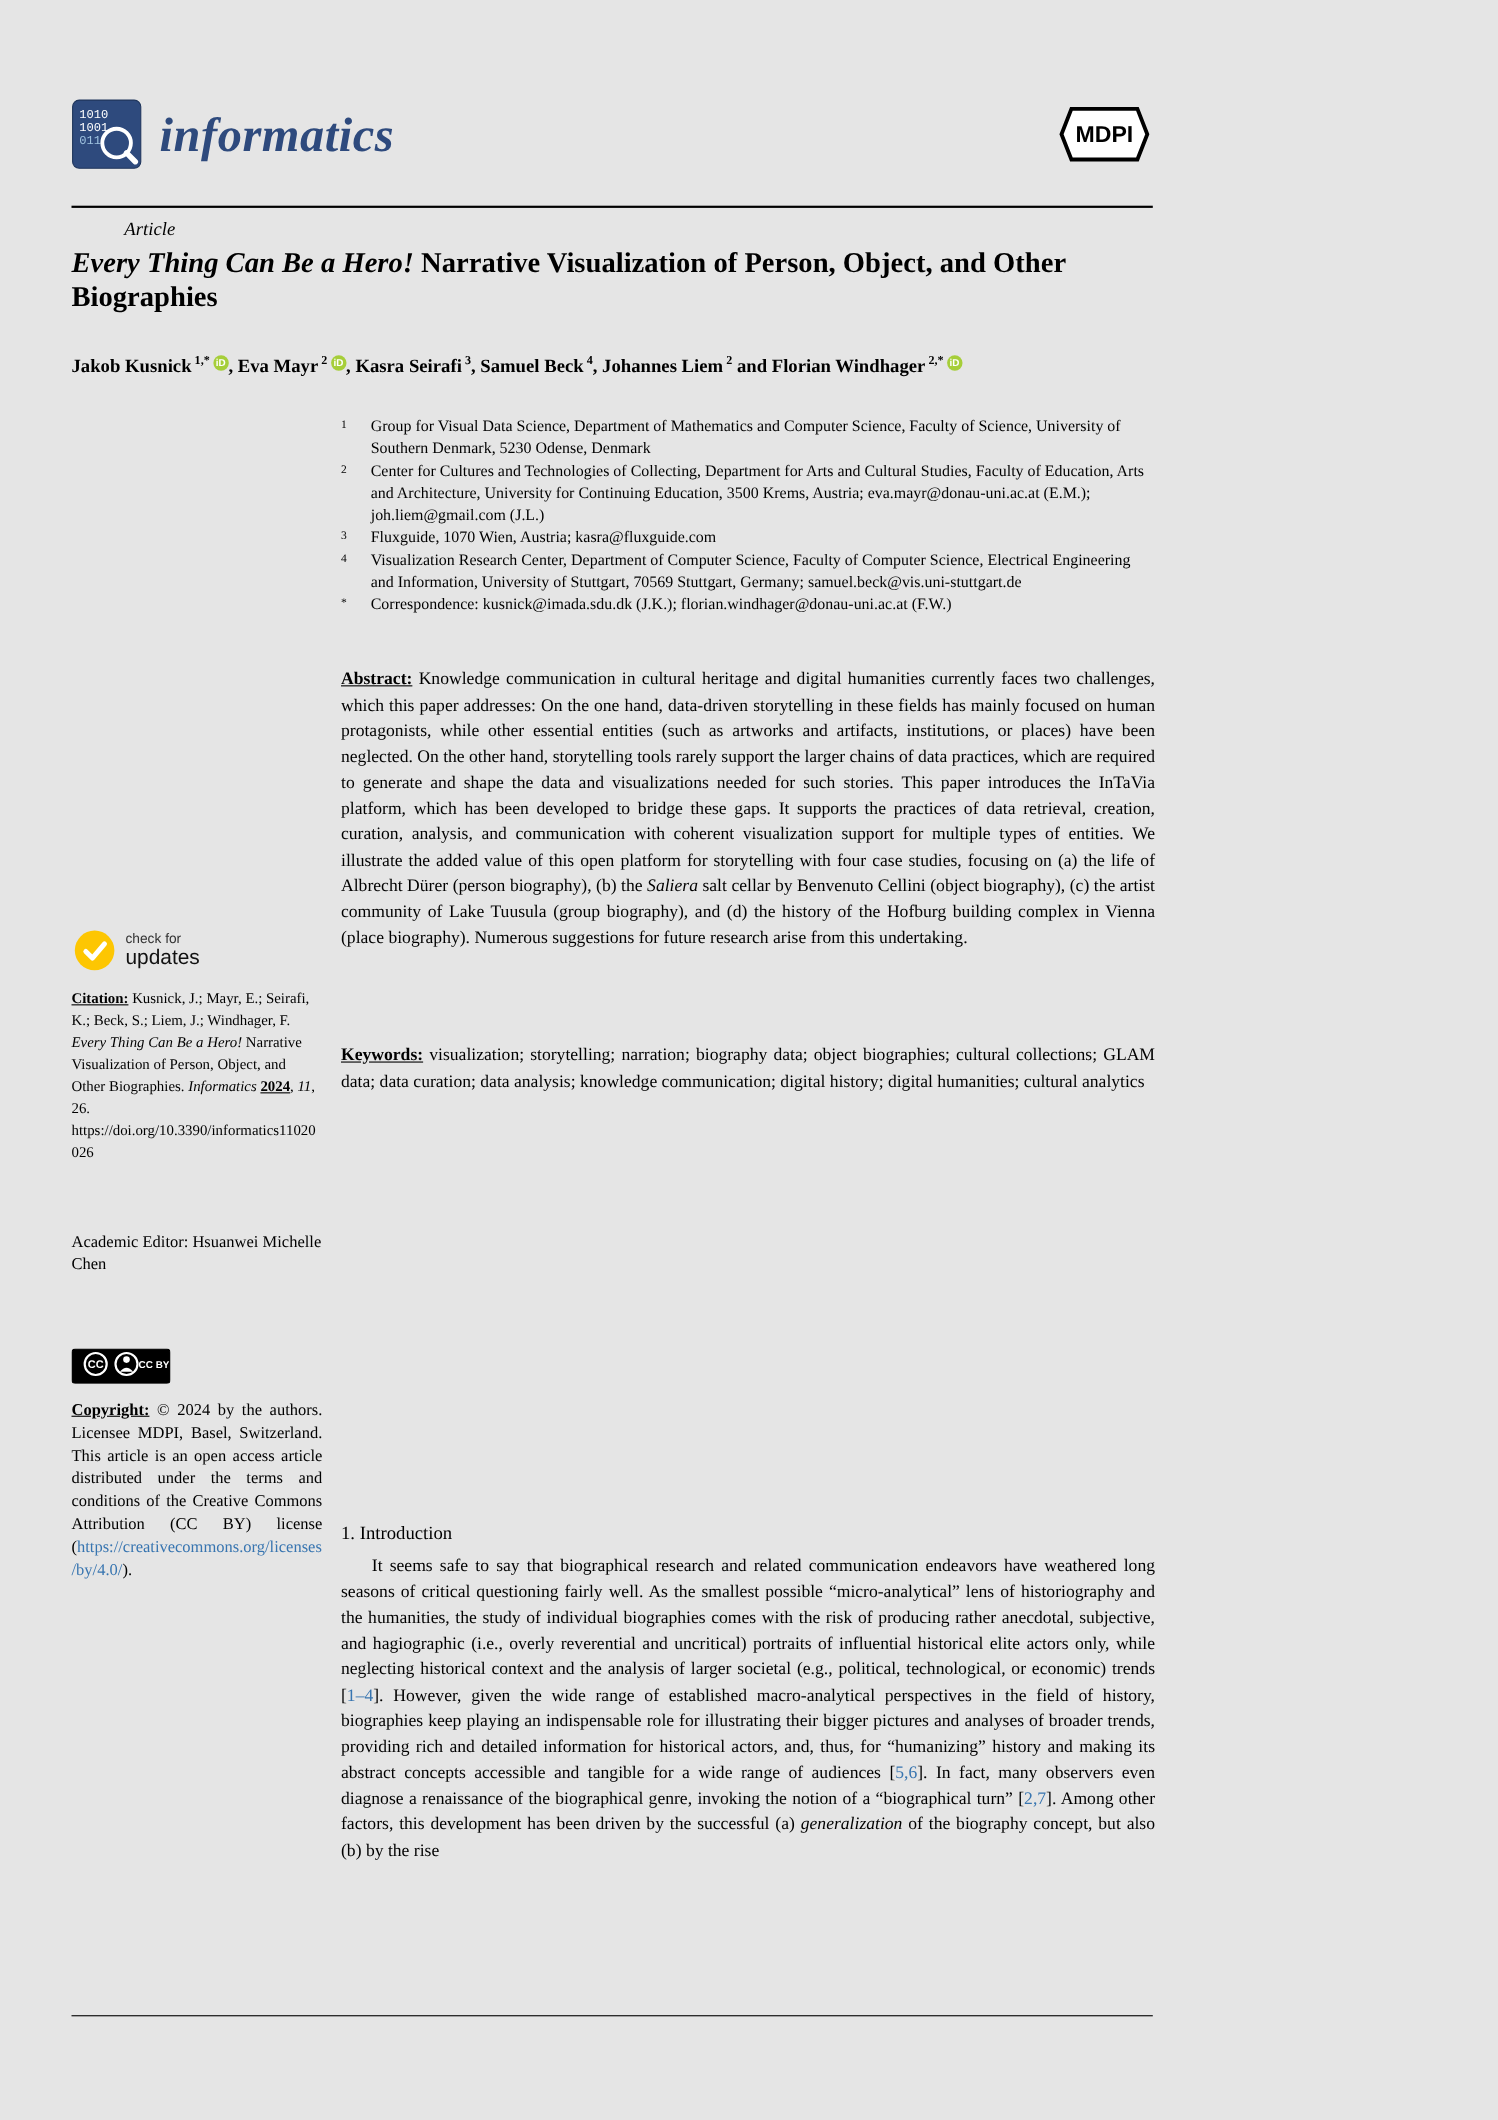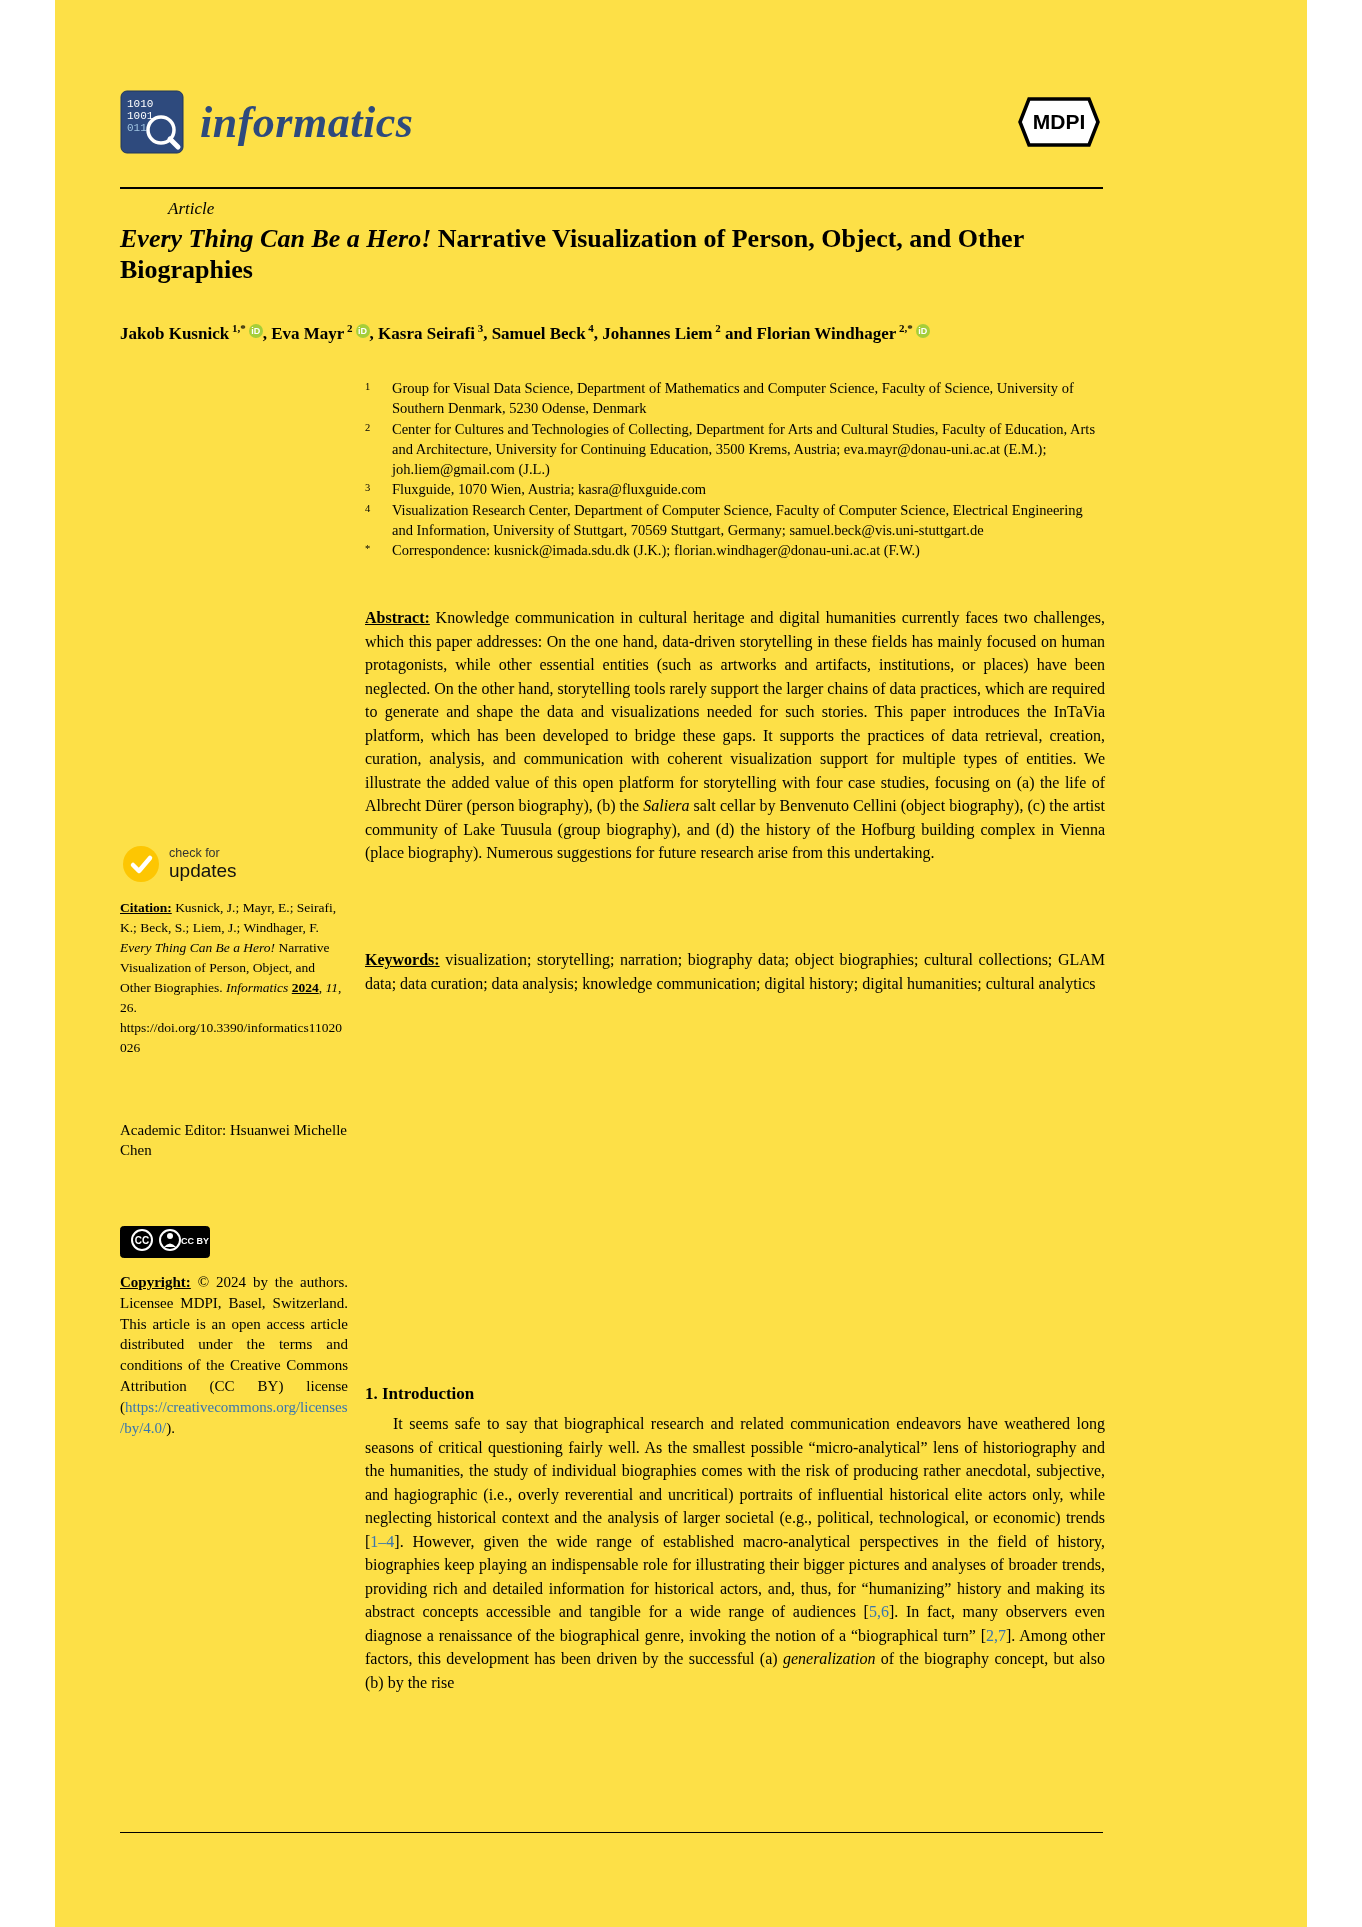--- a/index.html
+++ b/index.html
@@ -1,20 +1,20 @@
 <!DOCTYPE html>
 <html><head>
 <meta charset="utf-8">
 <title>Informatics Paper</title>
 <style>
   * { margin:0; padding:0; box-sizing:border-box; }
   html,body { background:#ffffff; }
   .page {
-    position:relative; width:1252px; height:1927px; margin:0 auto;
-    background:#fde047; color:#000;
+    position:relative; width:1362px; height:1927px; margin:0 auto;
+    background:#e5e5e5; color:#000;
     font-family:"Liberation Serif","DejaVu Serif",serif;
     overflow:hidden;
   }
   .i { font-style:italic; }
   .b { font-weight:bold;text-decoration:underline; }
   .ref, .url { color:#3875b0; }
   .url { overflow-wrap:anywhere; }
 
   
   .journal-header { position:absolute; left:65px; top:90px; width:983px;
@@ -63,21 +63,21 @@
     font-size:15px; line-height:20px; }
   .dates { position:absolute; left:65px; top:1118px; width:228px;
     font-size:13.5px; line-height:23px; }
   .cc-badge { position:absolute; left:65px; top:1226px; }
   .cc-badge svg { width:90px; height:32px; display:block; }
   .copyright { position:absolute; left:65px; top:1272px; width:228px;
     font-size:15px; line-height:20.8px; text-align:justify; overflow-wrap:anywhere; }
 
   
   .section-heading { position:absolute; left:310px; top:1384px; width:740px;
-    font-size:17px; font-weight:bold; }
+    font-size:17px; font-weight:normal; }
   .intro { position:absolute; left:310px; top:1412px; width:740px;
     font-size:16px; line-height:23.5px; text-align:justify; text-indent:28px; }
 
   
   .footer-rule { position:absolute; left:65px; top:1832px; width:983px;
     border-top:1.5px solid #000; }
   .page-footer { position:absolute; left:65px; top:1843px; width:983px;
     display:flex; justify-content:space-between; font-size:15px; }
 </style>
 </head>

